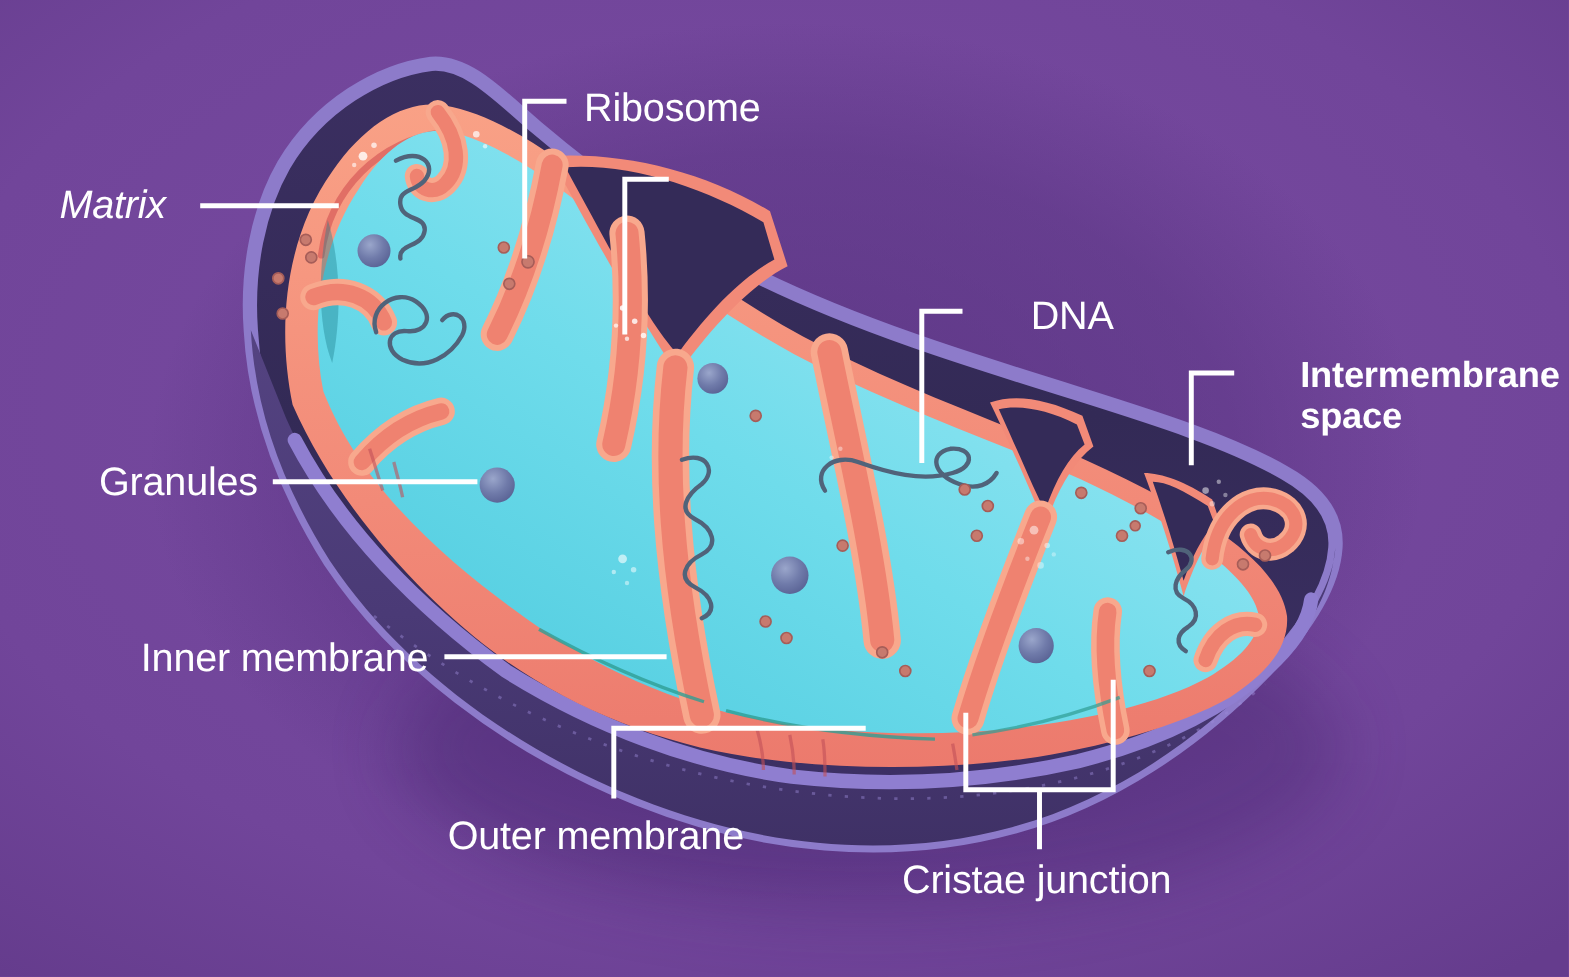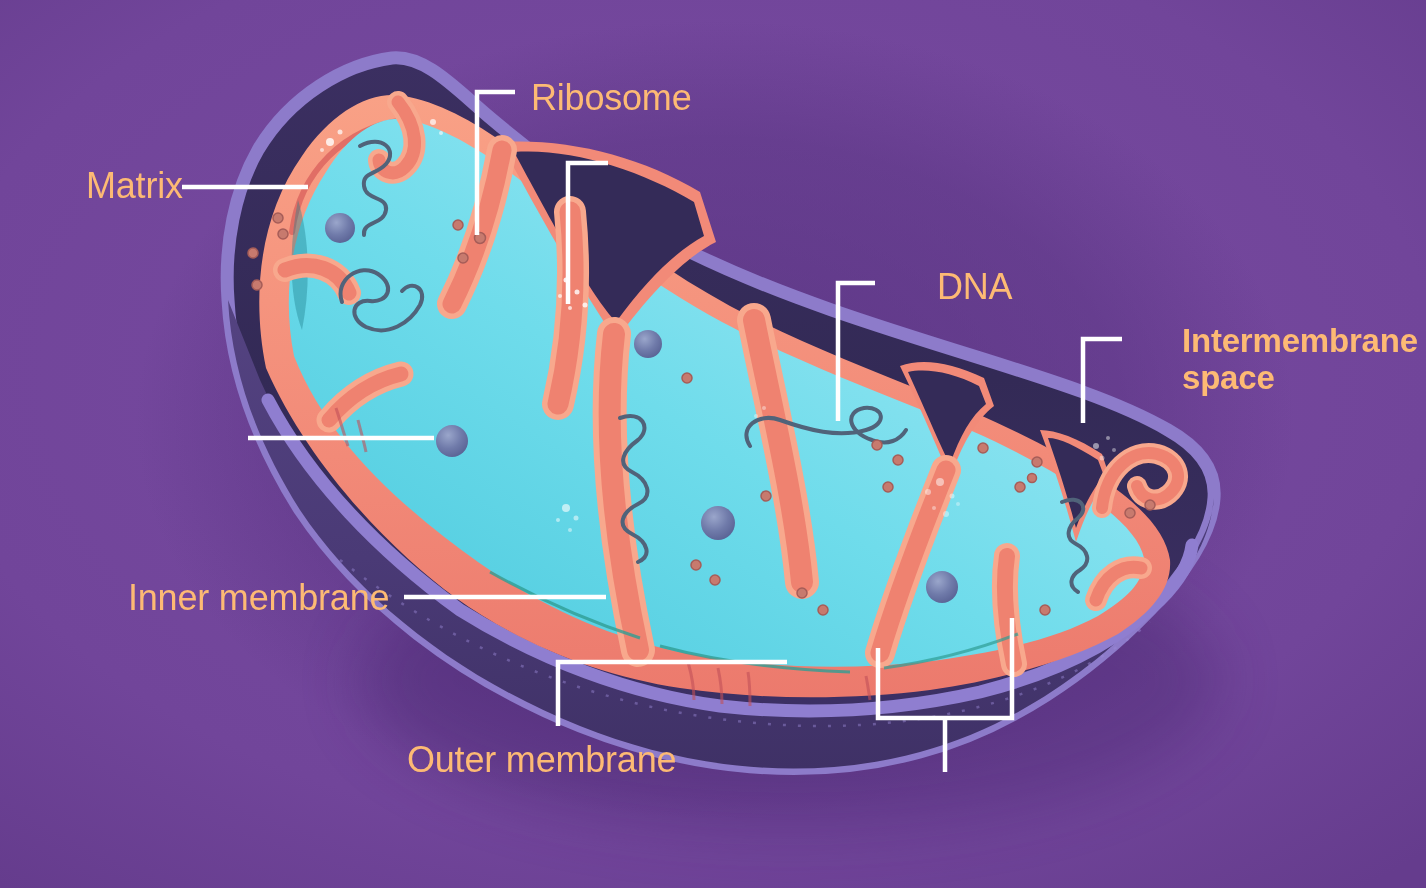--- a/index.html
+++ b/index.html
@@ -5,24 +5,24 @@
   html,body{margin:0;padding:0;}
   body{
     width:1426px;height:888px;overflow:hidden;
     background:#71459a;
     font-family:"Liberation Sans", sans-serif;
     position:relative;
   }
   #stage{position:relative;width:1426px;height:888px;}
   #art{position:absolute;left:0;top:0;}
   .label{
-    position:absolute;color:#fdba74;font-size:36px;line-height:1.05;
+    position:absolute;color:#ffffff;font-size:36px;line-height:1.05;
     letter-spacing:-0.2px;white-space:nowrap;user-select:none;
   }
-  .lbl-matrix{left:86px;top:167px;}
+  .lbl-matrix{left:54px;top:167px;font-style:italic;}
   .lbl-ribosome{left:531px;top:79px;}
   .lbl-atp{left:622px;top:146px;}
   .lbl-dna{left:893px;top:268px;margin-left:44px;}
   .lbl-ims{left:1137px;top:323px;width:290px;font-weight:700;font-size:33px;line-height:1.12;white-space:normal;margin-left:45px;}
   .lbl-granules{left:90px;top:419px;}
   .lbl-inner{left:128px;top:579px;}
   .lbl-outer{left:407px;top:741px;}
   .lbl-cristae{left:820px;top:781px;}
 </style>
 </head>
@@ -277,16 +277,18 @@
     <path d="M 558,726 V 662 H 787"></path>
     <path d="M 878,648 V 718 H 1012 V 618"></path>
     <path d="M 945,718 V 772"></path>
   </g>
 </svg>
 
 <div class="label lbl-matrix">Matrix</div>
 <div class="label lbl-ribosome">Ribosome</div>
 <div class="label lbl-dna">DNA</div>
 <div class="label lbl-ims">Intermembrane space</div>
+<div class="label lbl-granules">Granules</div>
 <div class="label lbl-inner">Inner membrane</div>
 <div class="label lbl-outer">Outer membrane</div>
+<div class="label lbl-cristae">Cristae junction</div>
 
 </div>
 
 </body></html>

